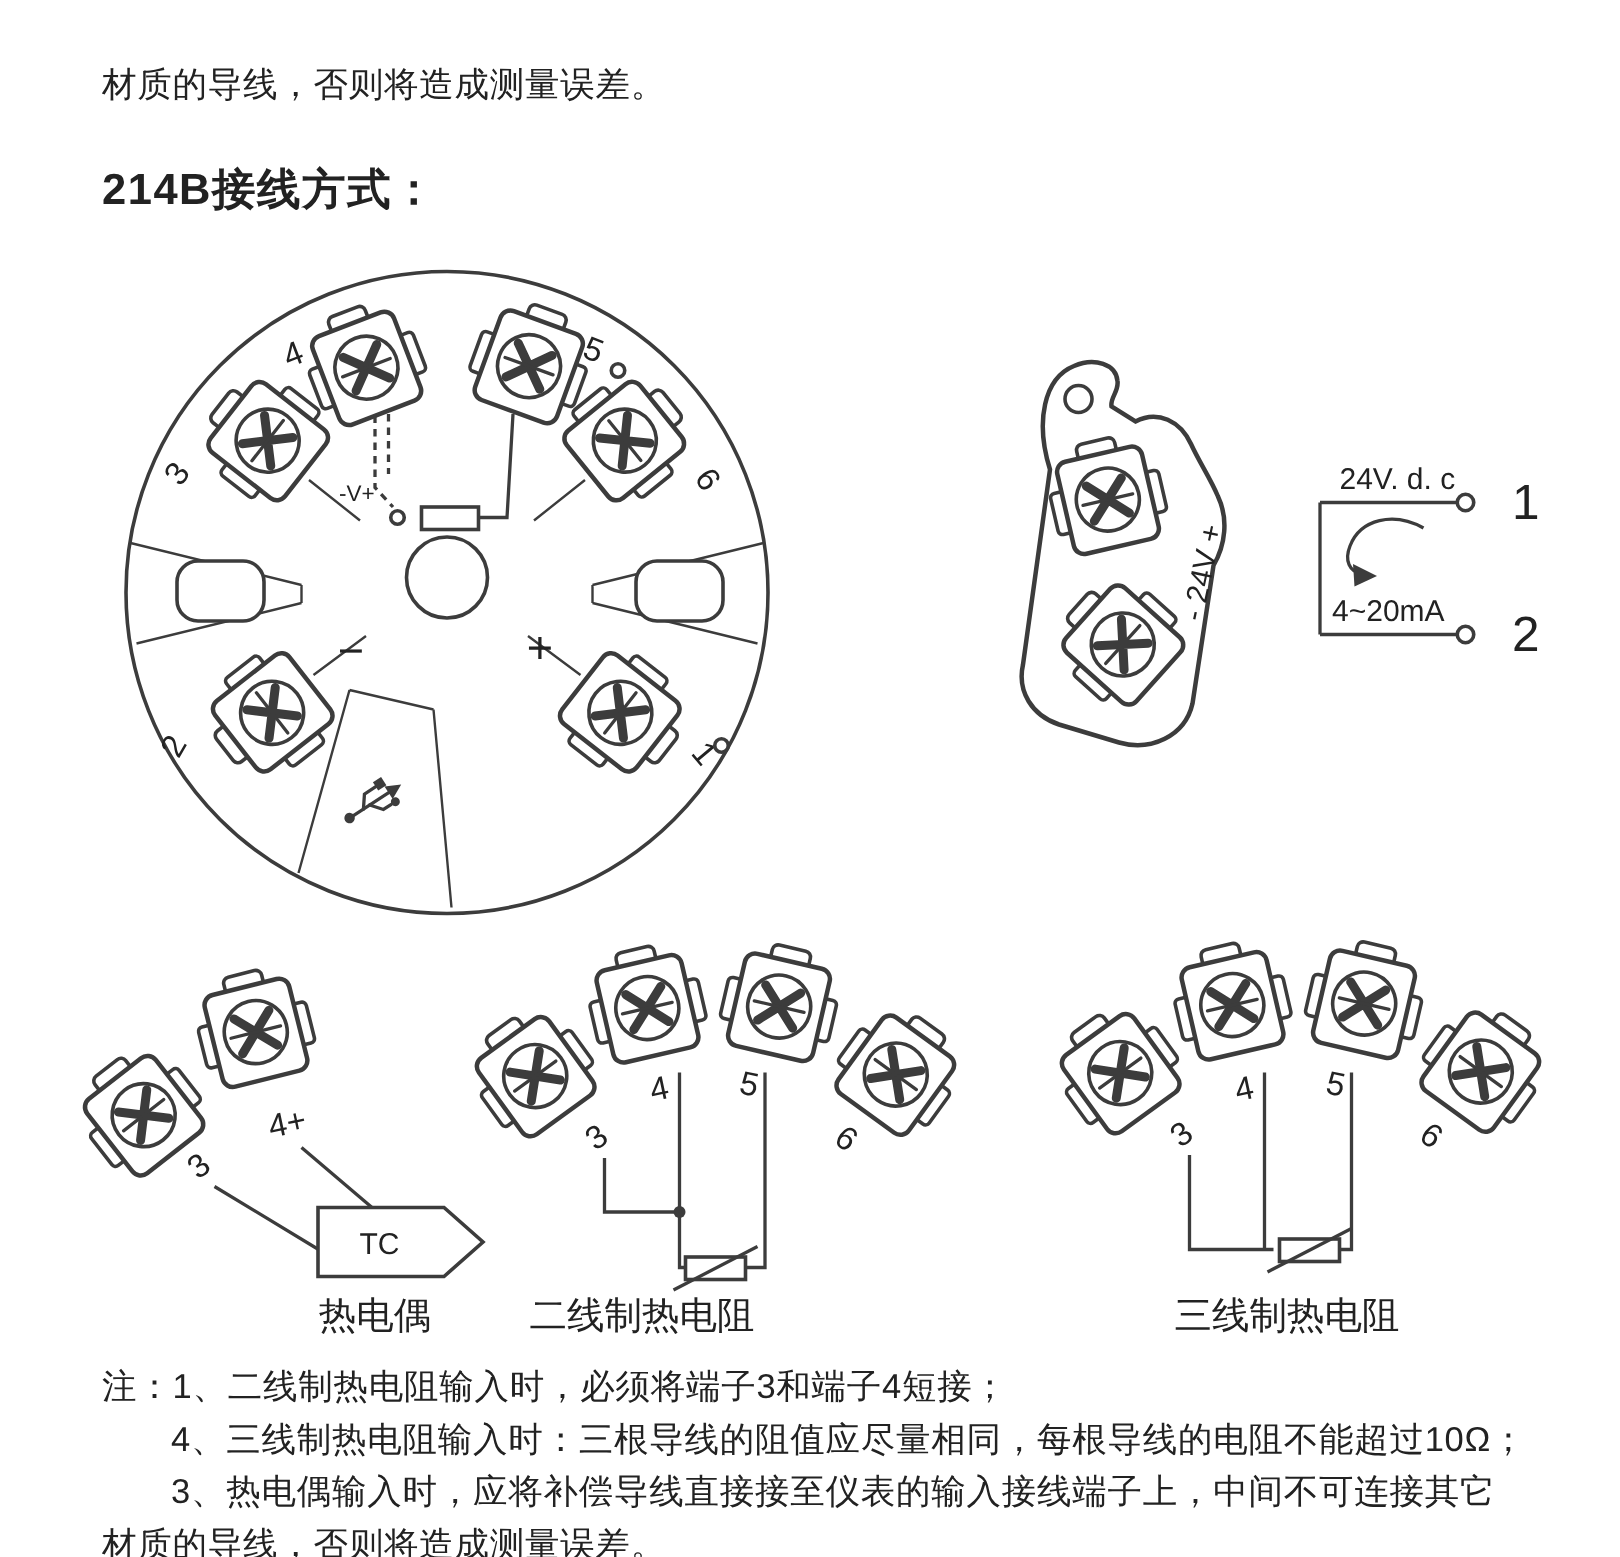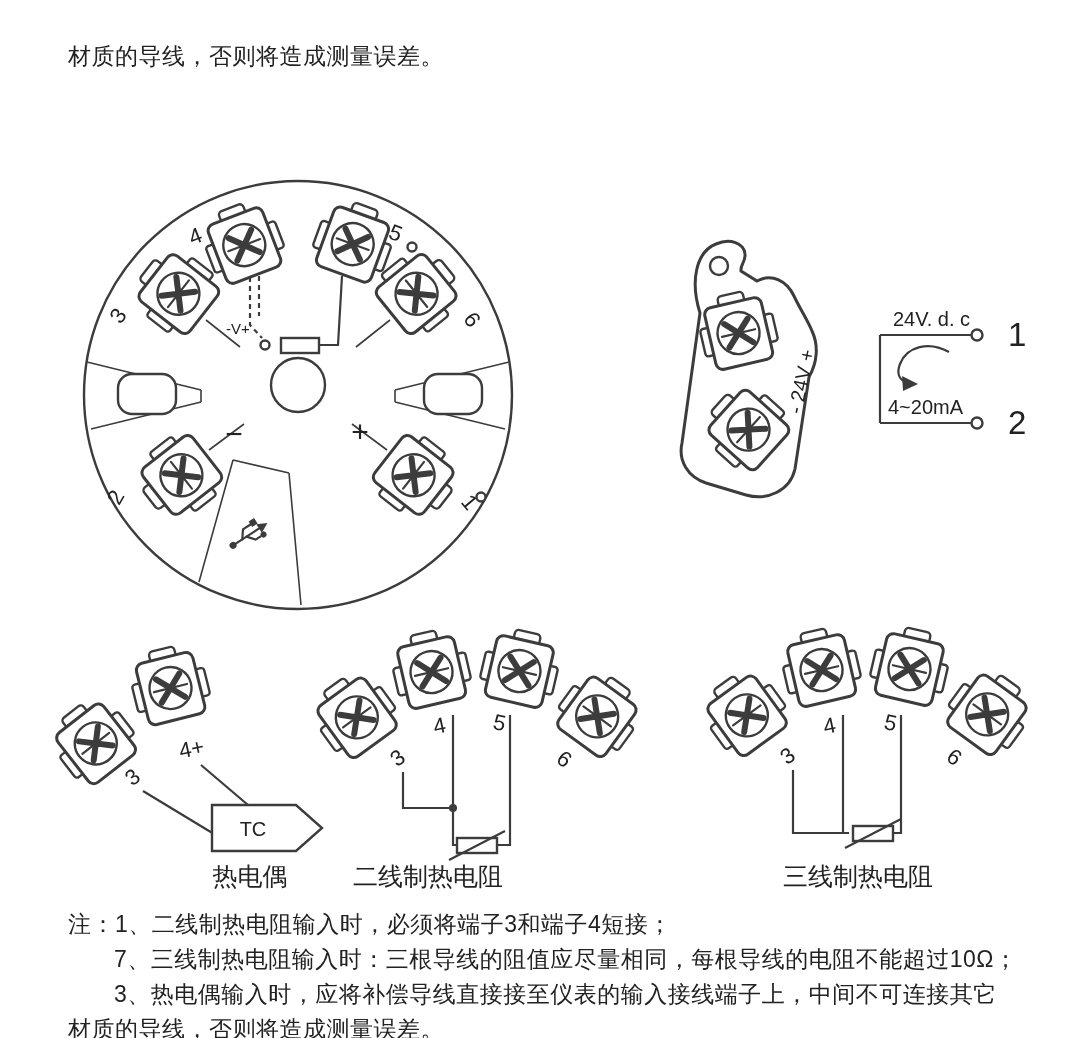--- a/index.html
+++ b/index.html
@@ -27,20 +27,21 @@
   svg .cap  { font-size:25px; text-anchor:middle; }
   svg .big  { font-size:33px; }
   svg .sign { font-size:30px; text-anchor:middle; }
 </style>
 </head>
 <body>
 
 <div class="canvas">
 
   <div class="top-text">材质的导线，否则将造成测量误差。</div>
+  <div class="heading">214B接线方式：</div>
 
   <svg class="diagram-svg" width="1080" height="1038" viewBox="0 0 1080 1038">
     <defs>
       <g id="term">
         <rect class="s" x="-13" y="-42" width="26" height="16" rx="4"></rect>
         <rect class="s" x="-37" y="-14" width="11" height="28" rx="3"></rect>
         <rect class="s" x="26" y="-14" width="11" height="28" rx="3"></rect>
         <rect class="s sw3" x="-29" y="-33" width="58" height="63" rx="7"></rect>
         <circle class="s" cx="0" cy="-2" r="21"></circle>
         <path class="screw" d="M-12,-14 L12,10 M12,-14 L-12,10"></path>
@@ -156,18 +157,18 @@
       <text class="num" transform="translate(950,730) rotate(36)">6</text>
       <path class="wire" d="M793,737 L793,800 L849,800 M843,682 L843,800 M901,682 L901,800 L893,800"></path>
       <rect class="s" x="853" y="793" width="40" height="15"></rect>
       <path class="wire" d="M845,815 L901,786"></path>
       <text class="cap" x="858" y="852">三线制热电阻</text>
     </g>
   </svg>
 
   <div class="notes">
     <div class="note-line">注：1、二线制热电阻输入时，必须将端子3和端子4短接；</div>
-    <div class="note-line indent">7、三线制热电阻输入时：三根导线的阻值应尽量相同，每根导线的电阻不能超过10Ω；</div>
+    <div class="note-line indent">4、三线制热电阻输入时：三根导线的阻值应尽量相同，每根导线的电阻不能超过10Ω；</div>
     <div class="note-line indent">3、热电偶输入时，应将补偿导线直接接至仪表的输入接线端子上，中间不可连接其它</div>
     <div class="note-line">材质的导线，否则将造成测量误差。</div>
   </div>
 
 </div>
 
 </body></html>

